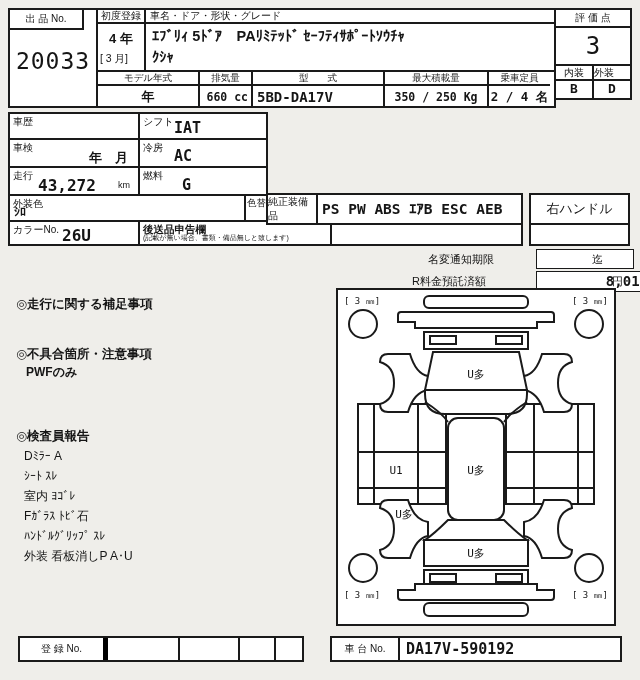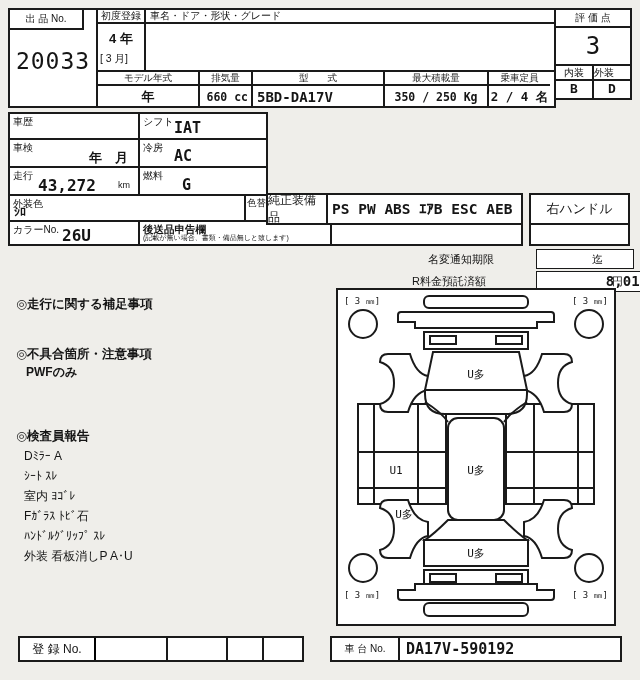--- a/index.html
+++ b/index.html
@@ -37,20 +37,24 @@
   </div>
 
   <div class="box" style="left:96px;top:8px;width:50px;height:64px;">
     <div class="hdr" style="height:14px;">初度登録</div>
     <div style="text-align:center;font-size:13px;font-weight:bold;margin-top:6px;">4 年</div>
     <div style="font-size:10.5px;margin-top:4px;padding-left:2px;">[ 3 月]</div>
   </div>
 
   <div class="box" style="left:144px;top:8px;width:412px;height:64px;">
     <div class="hdr" style="height:14px;justify-content:flex-start;padding-left:4px;">車名・ドア・形状・グレード</div>
+    <div style="padding:2px 6px 0 6px;font-size:14.5px;font-weight:bold;line-height:21px;">
+      <div>ｴﾌﾞﾘｨ 5ﾄﾞｱ　PAﾘﾐﾃｯﾄﾞ ｾｰﾌﾃｨｻﾎﾟｰﾄｿｳﾁｬ</div>
+      <div>ｸｼｬ</div>
+    </div>
   </div>
 
   <div class="box" style="left:554px;top:8px;width:78px;height:92px;">
     <div class="hdr" style="height:18px;">評 価 点</div>
     <div class="mono" style="height:38px;border-bottom:2px solid #1a1a1a;box-sizing:border-box;display:flex;align-items:center;justify-content:center;font-size:24px;">3</div>
     <div style="height:15px;border-bottom:2px solid #1a1a1a;box-sizing:border-box;display:flex;">
       <div style="flex:1;border-right:2px solid #1a1a1a;box-sizing:border-box;text-align:center;font-size:10px;">内装</div>
       <div style="flex:1;font-size:10px;">外装</div>
     </div>
     <div style="height:17px;display:flex;" class="mono">
@@ -117,21 +121,21 @@
   <div class="box" style="left:8px;top:220px;width:132px;height:26px;">
     <span class="lbl-tl">カラーNo.</span>
     <span class="val mono" style="position:absolute;left:52px;top:4px;font-size:16px;">26U</span>
   </div>
   <div class="box" style="left:138px;top:220px;width:194px;height:26px;">
     <span style="position:absolute;top:1px;left:3px;font-size:10.5px;font-weight:bold;">後送品申告欄</span>
     <span style="position:absolute;bottom:1px;left:3px;font-size:7px;white-space:nowrap;">(記載が無い場合、書類・備品無しと致します)</span>
   </div>
 
   <div class="box" style="left:266px;top:193px;width:257px;height:32px;display:flex;">
-    <div style="width:60px;border-right:2px solid #1a1a1a;box-sizing:border-box;display:flex;align-items:center;justify-content:center;font-size:12px;">純正装備品</div>
+    <div style="width:50px;border-right:2px solid #1a1a1a;box-sizing:border-box;display:flex;align-items:center;justify-content:center;font-size:10px;">純正装備品</div>
     <div class="mono" style="flex:1;display:flex;align-items:center;padding-left:4px;font-size:14.5px;font-weight:bold;white-space:nowrap;">PS PW ABS ｴｱB ESC AEB</div>
   </div>
   <div class="box ctr" style="left:529px;top:193px;width:101px;height:32px;font-size:13px;">右ハンドル</div>
   <div class="box" style="left:330px;top:223px;width:193px;height:23px;"></div>
   <div class="box" style="left:529px;top:223px;width:101px;height:23px;"></div>
 
   <div style="position:absolute;left:338px;top:252px;width:156px;text-align:right;font-size:11px;">名変通知期限</div>
   <div class="box b1 mono" style="left:490px;top:249px;width:98px;height:20px;text-align:right;font-size:13px;line-height:18px;padding-right:4px;"></div>
   <div style="position:absolute;left:592px;top:252px;font-size:11px;">迄</div>
   <div style="position:absolute;left:330px;top:274px;width:156px;text-align:right;font-size:11px;">R料金預託済額</div>
@@ -206,21 +210,21 @@
 
       <text x="138" y="88" text-anchor="middle" font-size="11" stroke="none">U多</text>
       <text x="58" y="184" text-anchor="middle" font-size="11" stroke="none">U1</text>
       <text x="138" y="184" text-anchor="middle" font-size="11" stroke="none">U多</text>
       <text x="66" y="228" text-anchor="middle" font-size="11" stroke="none">U多</text>
       <text x="138" y="267" text-anchor="middle" font-size="11" stroke="none">U多</text>
     </svg>
   </div>
 
   <div class="box" style="left:18px;top:636px;width:286px;height:26px;display:flex;">
-    <div style="width:76px;border-right:2px solid #000000;box-sizing:border-box;display:flex;align-items:center;justify-content:center;font-size:12px;">登 録 No.</div>
+    <div style="width:88px;border-right:5px solid #000000;box-sizing:border-box;display:flex;align-items:center;justify-content:center;font-size:10px;">登 録 No.</div>
     <div style="width:72px;border-right:2px solid #1a1a1a;box-sizing:border-box;"></div>
     <div style="width:60px;border-right:2px solid #1a1a1a;box-sizing:border-box;"></div>
     <div style="width:36px;border-right:2px solid #1a1a1a;box-sizing:border-box;"></div>
     <div style="flex:1;"></div>
   </div>
   <div class="box" style="left:330px;top:636px;width:292px;height:26px;display:flex;">
     <div style="width:68px;border-right:2px solid #1a1a1a;box-sizing:border-box;display:flex;align-items:center;justify-content:center;font-size:10px;">車 台 No.</div>
     <div class="mono" style="flex:1;display:flex;align-items:center;padding-left:6px;font-size:15px;font-weight:bold;">DA17V-590192</div>
   </div>
 

